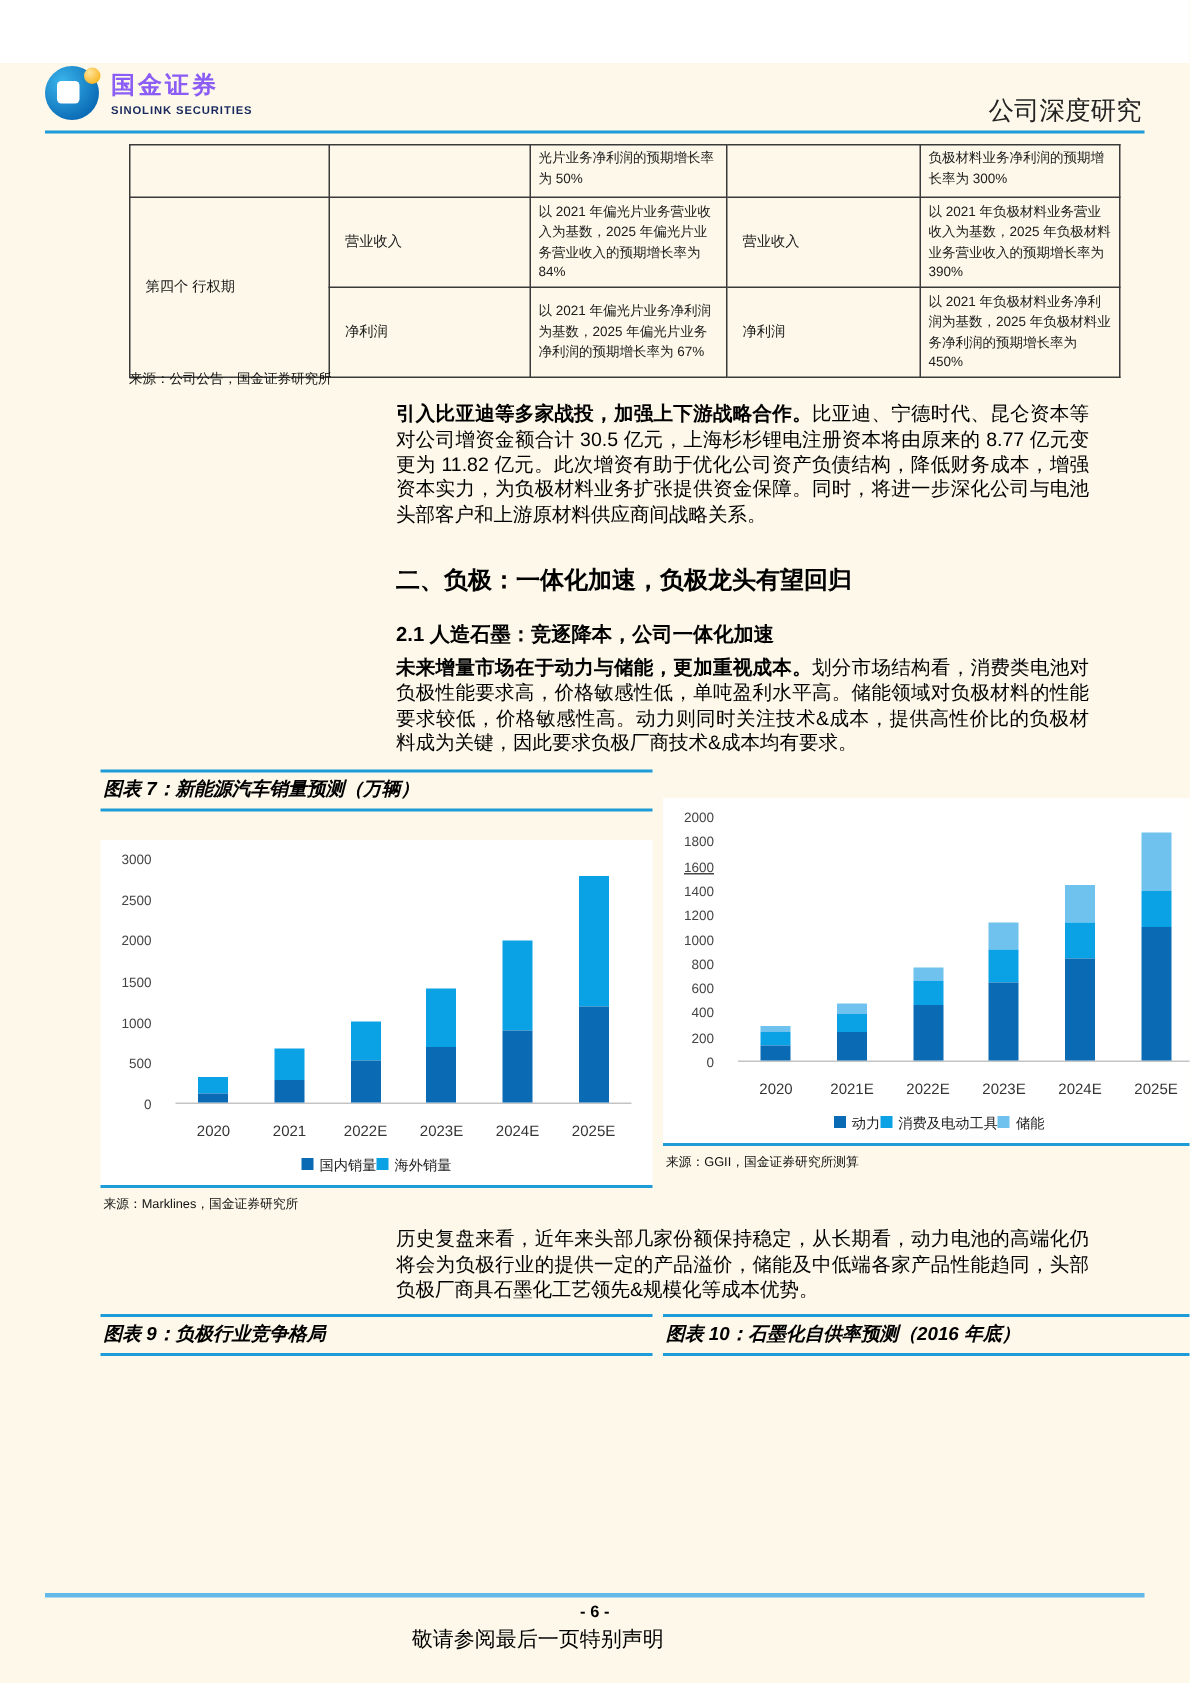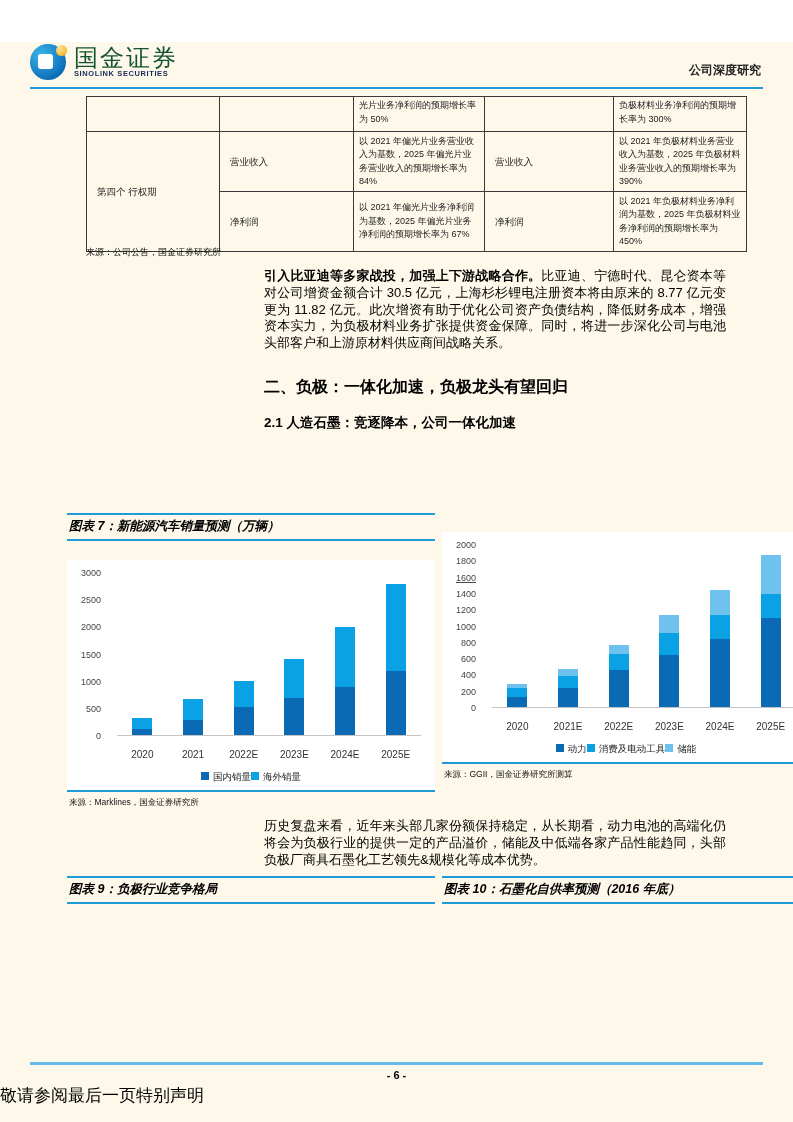--- a/index.html
+++ b/index.html
@@ -5,23 +5,23 @@
   html,body{margin:0;padding:0;}
   body{width:793px;height:1122px;background:#ffffff;font-family:"Liberation Sans","DejaVu Sans",sans-serif;color:#111;}
   .paper{position:absolute;left:0;top:0;width:793px;height:1122px;background:#FDF8E9;overflow:hidden;}
   .topwhite{position:absolute;left:0;top:0;width:793px;height:42px;background:#fff;}
 
   
   .logo{position:absolute;left:30px;top:44px;display:flex;align-items:center;gap:8px;}
   .logo-mark{width:36px;height:36px;border-radius:50%;background:radial-gradient(circle at 32% 30%,#3ab5ea,#0b6cb7 75%);position:relative;}
   .logo-mark .hole{position:absolute;left:8px;top:10px;width:15px;height:15px;background:#fff;border-radius:3px;}
   .logo-mark .ball{position:absolute;right:-1px;top:1px;width:11px;height:11px;border-radius:50%;background:radial-gradient(circle at 35% 30%,#ffe49a,#f5a800);}
-  .brand-cn{font-size:24px;font-weight:normal;color:#14532d;letter-spacing:2px;line-height:22px;}
+  .brand-cn{font-size:16px;font-weight:bold;color:#8b5cf6;letter-spacing:2px;line-height:22px;}
   .brand-en{font-size:7.5px;font-weight:bold;color:#17295e;letter-spacing:0.6px;}
-  .doc-type{position:absolute;right:32px;top:62px;font-size:12px;color:#222;font-weight:bold;}
+  .doc-type{position:absolute;right:32px;top:62px;font-size:17px;color:#222;}
   .hrule{position:absolute;left:30px;top:87px;width:733px;height:2px;background:#1E9CD7;}
 
   
   table.opt{position:absolute;left:86px;top:96px;width:660px;border-collapse:collapse;table-layout:fixed;}
   table.opt td{border:1px solid #3a3a3a;font-size:9px;line-height:13.5px;padding:2px 5px;color:#1a1a1a;vertical-align:middle;}
   table.opt td.lbl{font-size:9.5px;padding-left:10px;}
   table.opt td.desc{text-align:left;}
   table.opt tr.r0 td{height:30px;vertical-align:top;}
   table.opt tr.r1 td, table.opt tr.r2 td{height:55px;}
   .tbl-source{position:absolute;left:86px;top:246px;font-size:9px;color:#111;}
@@ -51,21 +51,21 @@
   .bar{width:20px;height:100%;display:flex;flex-direction:column-reverse;justify-content:flex-start;}
   .bar div{width:100%;}
   .xaxis{position:absolute;left:50px;right:14px;bottom:30px;display:flex;}
   .xaxis span{flex:1;text-align:center;font-size:10px;color:#333;}
   .legend{position:absolute;left:0;right:0;bottom:6px;display:flex;justify-content:center;font-size:9.5px;color:#222;}
   .legend i{display:inline-block;width:8px;height:8px;margin-right:4px;}
 
   
   .frule{position:absolute;left:30px;top:1062px;width:733px;height:3px;background:#63B9E7;}
   .pagenum{position:absolute;left:0;top:1069px;width:793px;text-align:center;font-size:11px;font-weight:bold;color:#000;}
-  .disclaimer{position:absolute;left:0;top:1084px;width:717px;font-size:17px;color:#000;}
+  .disclaimer{position:absolute;left:0;top:1084px;width:717px;text-align:center;font-size:14px;color:#000;}
 </style>
 </head>
 <body>
 
 <div class="paper">
   <div class="topwhite"></div>
 
   <div class="logo">
     <div class="logo-mark">
       <div class="hole"></div>
@@ -108,20 +108,21 @@
       <td class="lbl">净利润</td>
       <td class="desc">以 2021 年负极材料业务净利润为基数，2025 年负极材料业务净利润的预期增长率为 450%</td>
     </tr>
   </tbody>
     </table>
   <div class="tbl-source">来源：公司公告，国金证券研究所</div>
 
   <div class="para p1"><b>引入比亚迪等多家战投，加强上下游战略合作。</b><span>比亚迪、宁德时代、昆仑资本等对公司增资金额合计 30.5 亿元，上海杉杉锂电注册资本将由原来的 8.77 亿元变更为 11.82 亿元。此次增资有助于优化公司资产负债结构，降低财务成本，增强资本实力，为负极材料业务扩张提供资金保障。同时，将进一步深化公司与电池头部客户和上游原材料供应商间战略关系。</span></div>
   <div class="h2">二、负极：一体化加速，负极龙头有望回归</div>
   <div class="h3">2.1 人造石墨：竞逐降本，公司一体化加速</div>
+  <div class="para p2"><b>未来增量市场在于动力与储能，更加重视成本。</b><span>划分市场结构看，消费类电池对负极性能要求高，价格敏感性低，单吨盈利水平高。储能领域对负极材料的性能要求较低，价格敏感性高。动力则同时关注技术&amp;成本，提供高性价比的负极材料成为关键，因此要求负极厂商技术&amp;成本均有要求。</span></div>
 
   <div class="figbox f7">
     <div class="fig-title">图表 7：新能源汽车销量预测（万辆）</div>
     <div class="fig-chart">
       <div class="yaxis">
           <span style="bottom: 100%;">3000</span>
           <span style="bottom: 83.3333%;">2500</span>
           <span style="bottom: 66.6667%;">2000</span>
           <span style="bottom: 50%;">1500</span>
           <span style="bottom: 33.3333%;">1000</span>

